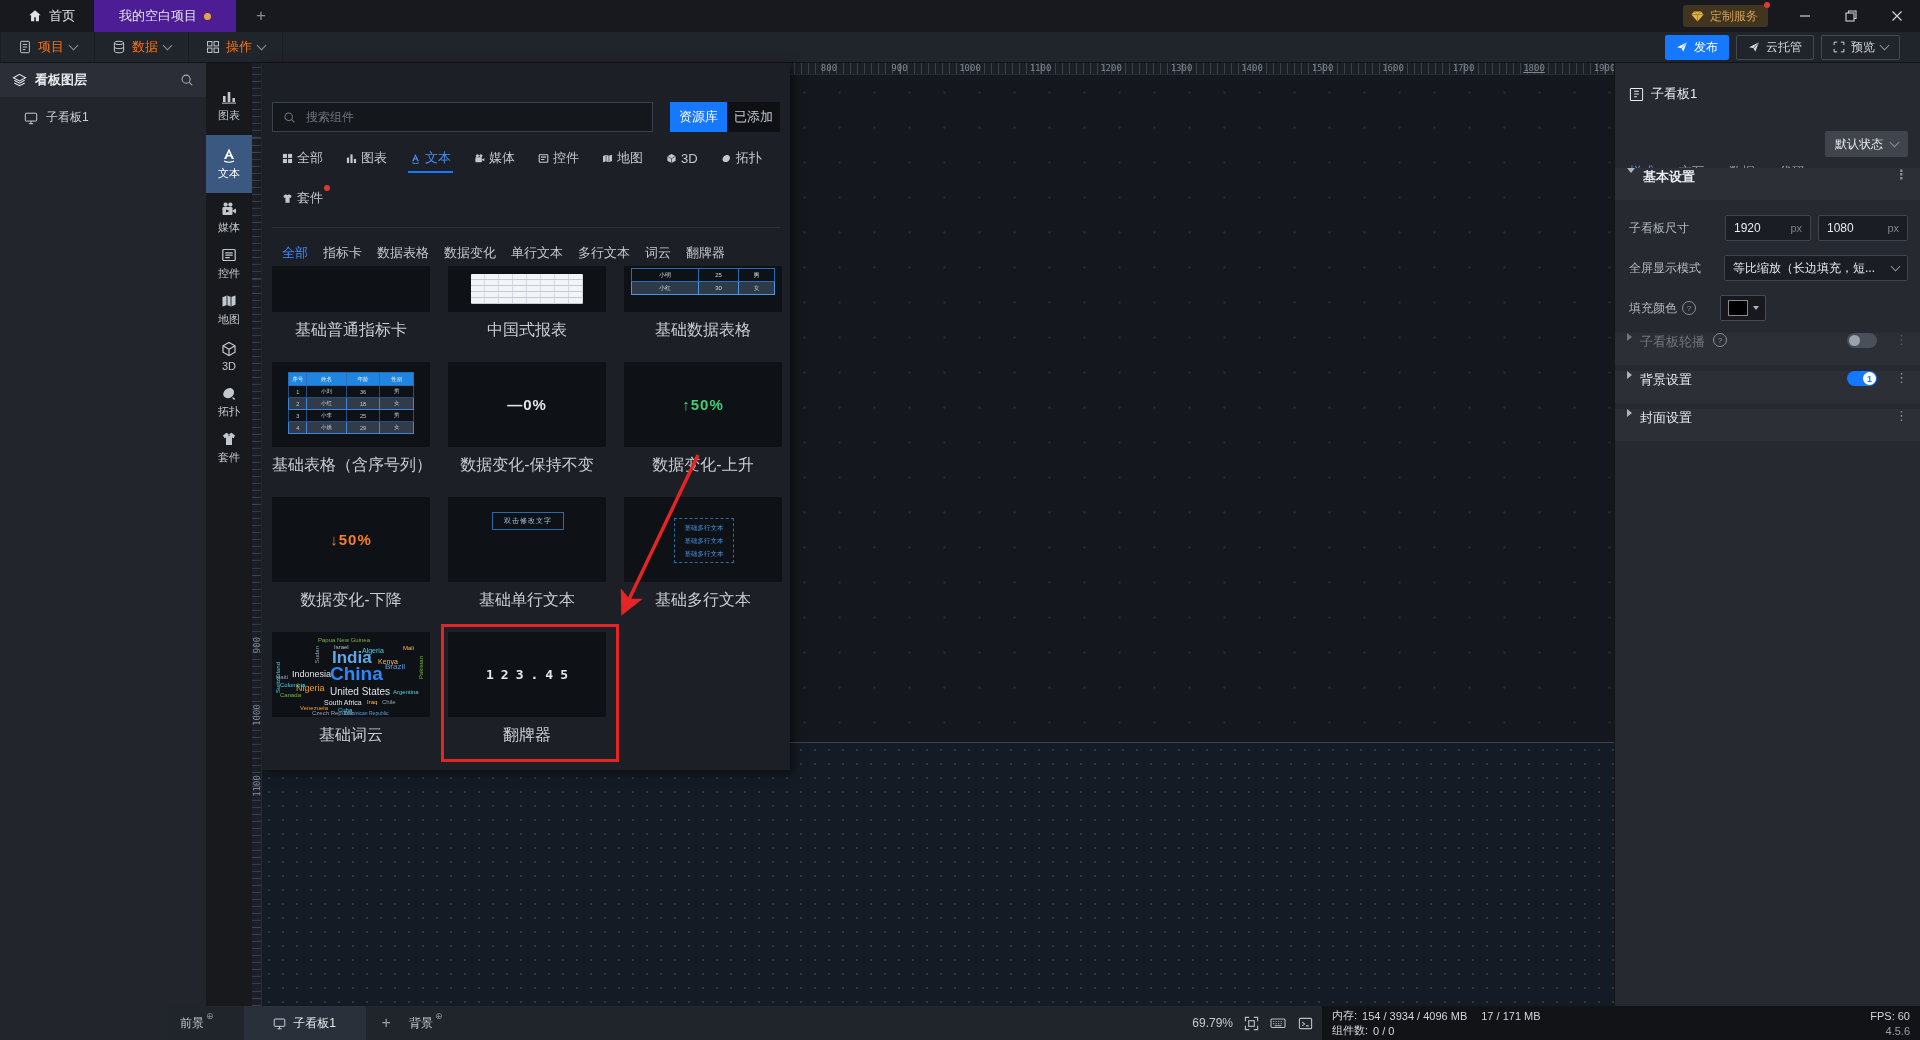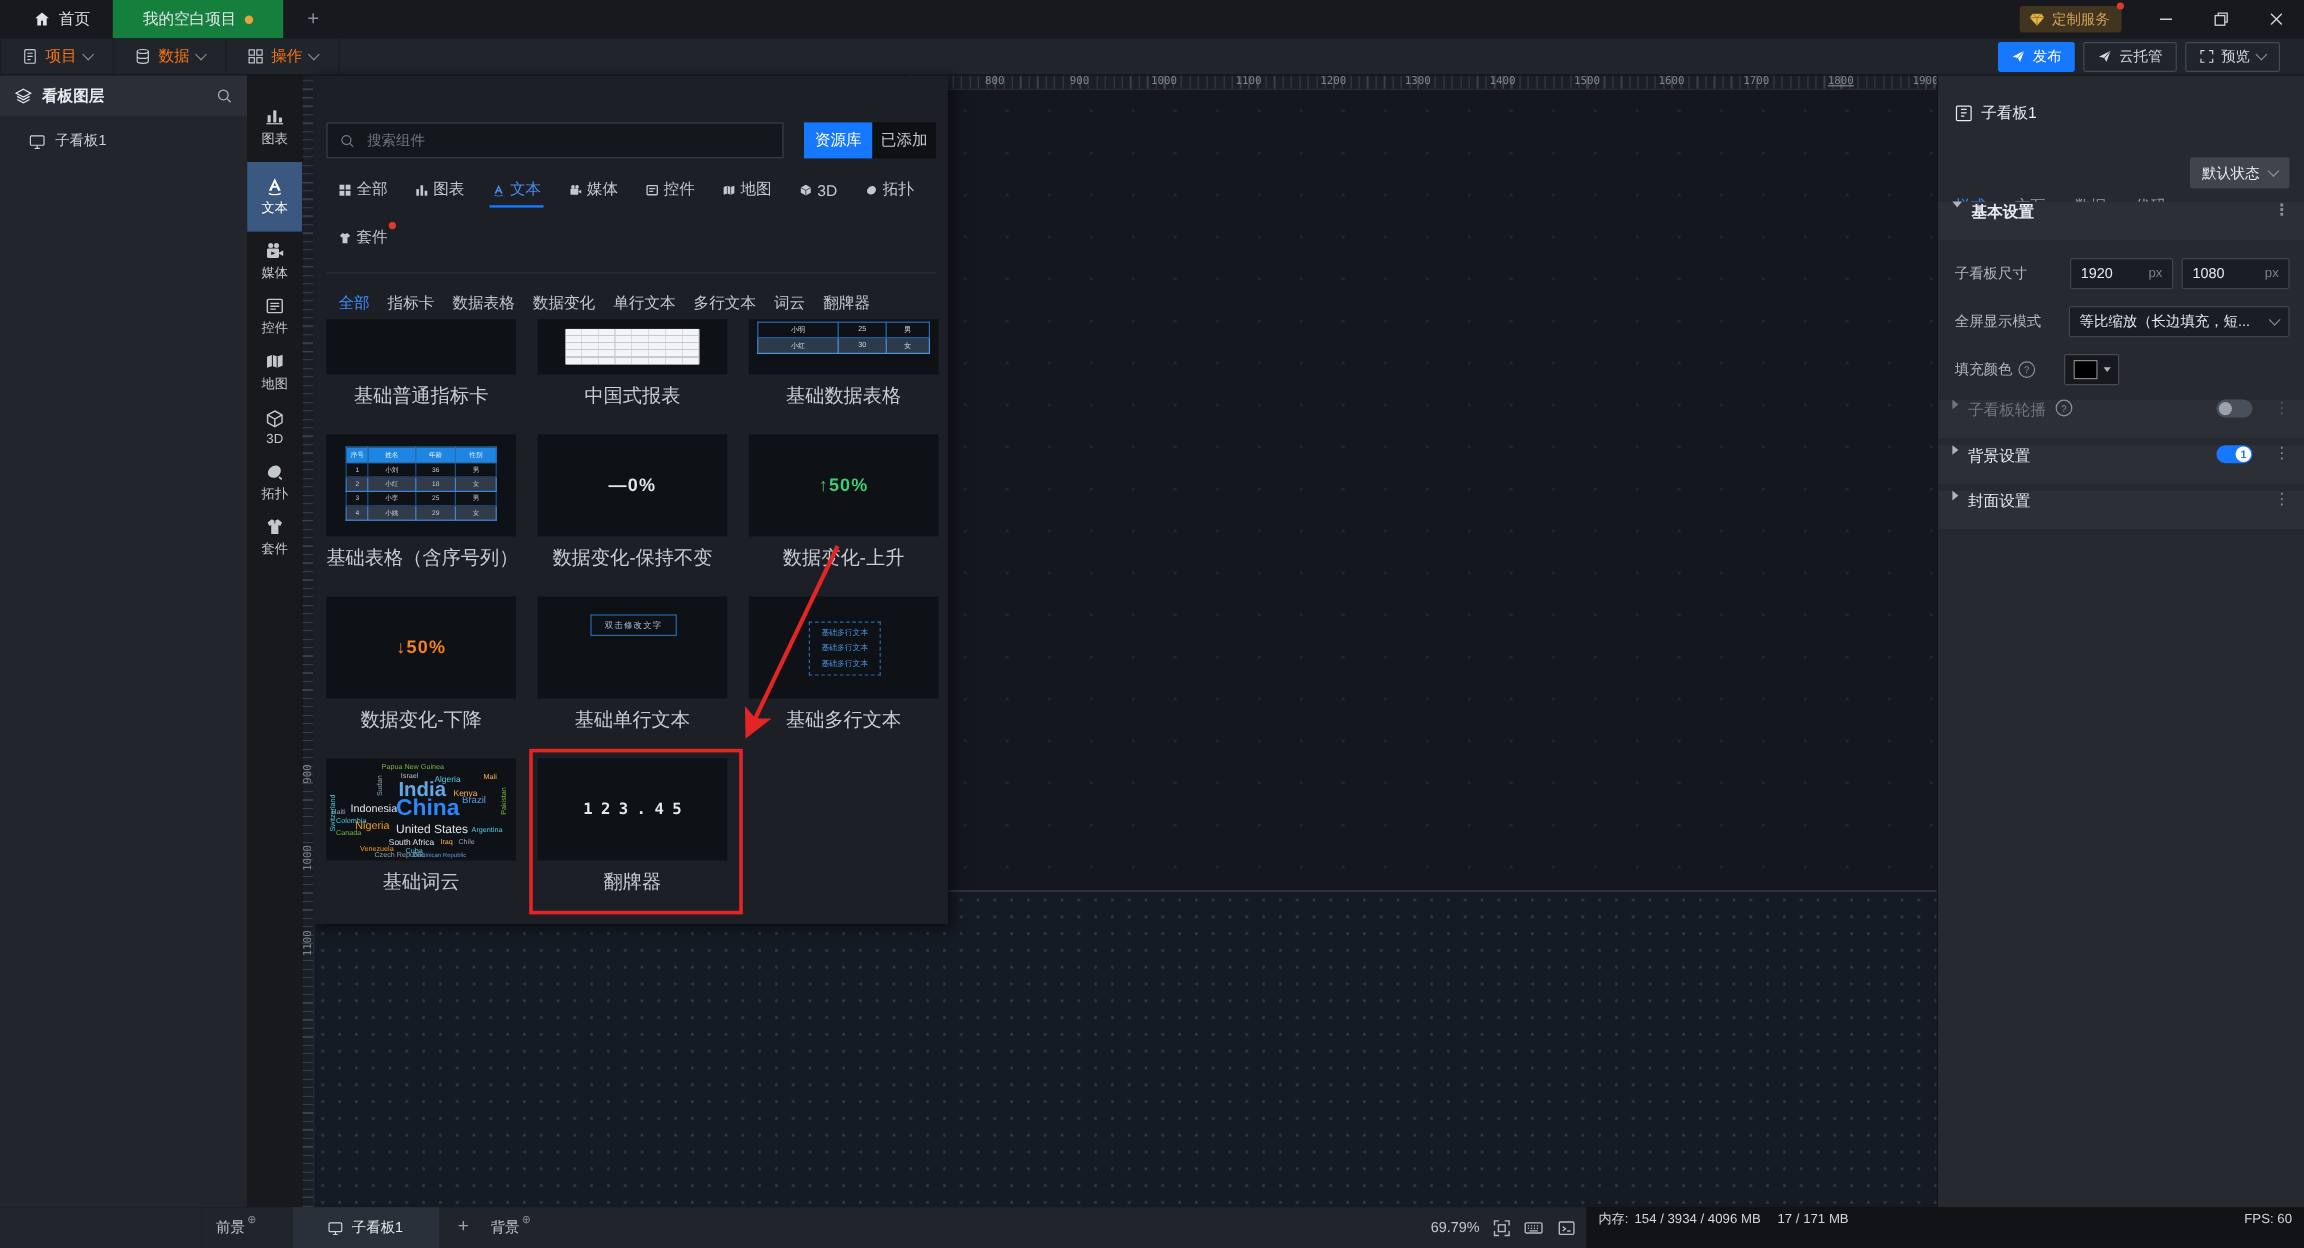--- a/index.html
+++ b/index.html
@@ -3,21 +3,21 @@
 <meta charset="utf-8">
 <style>
   html,body{margin:0;padding:0;background:#0c0d10;}
   #app{position:relative;width:1920px;height:1040px;overflow:hidden;background:#15171c;
        font-family:"Liberation Sans","DejaVu Sans",sans-serif;font-size:12px;color:#c9cdd3;}
   svg{display:block}
 
   
   .titlebar{position:absolute;left:0;top:0;right:0;height:32px;background:#17191e;}
   .tb-home{position:absolute;left:28px;top:0;height:32px;display:flex;align-items:center;gap:7px;color:#e2e5e9;font-size:13px;}
-  .doc-tab{position:absolute;left:94px;top:0;width:142px;height:32px;background:#15803d;display:flex;align-items:center;justify-content:center;gap:7px;color:#e2e5e9;font-size:13px;}
+  .doc-tab{position:absolute;left:94px;top:0;width:142px;height:32px;background:#4c1d95;display:flex;align-items:center;justify-content:center;gap:7px;color:#e2e5e9;font-size:13px;}
   .tab-dot{width:7px;height:7px;border-radius:50%;background:#e8a33d;}
   .tab-plus{position:absolute;left:246px;top:0;width:30px;height:32px;display:flex;align-items:center;justify-content:center;color:#878d95;font-size:17px;}
   .custom-pill{position:absolute;right:152px;top:5px;height:22px;display:flex;align-items:center;gap:6px;background:#41351f;color:#d2a05a;padding:0 10px 0 8px;border-radius:3px;font-size:12px;}
   .pill-dot{position:absolute;right:-2px;top:-3px;width:6px;height:6px;border-radius:50%;background:#e0392e;}
   .win-btns{position:absolute;right:0;top:0;height:32px;display:flex;}
   .win-btn{width:46px;height:32px;display:flex;align-items:center;justify-content:center;color:#cfd3d8;font-size:13px;}
 
   
   .toolbar{position:absolute;left:0;top:32px;right:0;height:31px;background:#20242b;border-bottom:1px solid #121418;box-sizing:border-box;display:flex;align-items:center;}
   .menu-item{display:flex;align-items:center;gap:6px;height:100%;padding:0 17px;color:#f97316;font-size:13px;border-right:1px solid #1a1d22;}
@@ -810,15 +810,20 @@
     </div>
   </div>
 
   <div class="statusbox">
     <div class="st-row">
       <span>内存:</span>
       <span class="st-gap" style="margin-left:5px;">154 / 3934 / 4096 MB</span>
       <span class="st-gap">17 / 171 MB</span>
       <span class="right">FPS: 60</span>
     </div>
+    <div class="st-row">
+      <span>组件数:</span>
+      <span style="margin-left:5px;">0 / 0</span>
+      <span class="right version">4.5.6</span>
+    </div>
   </div>
 
 </div>
 
 </body></html>

